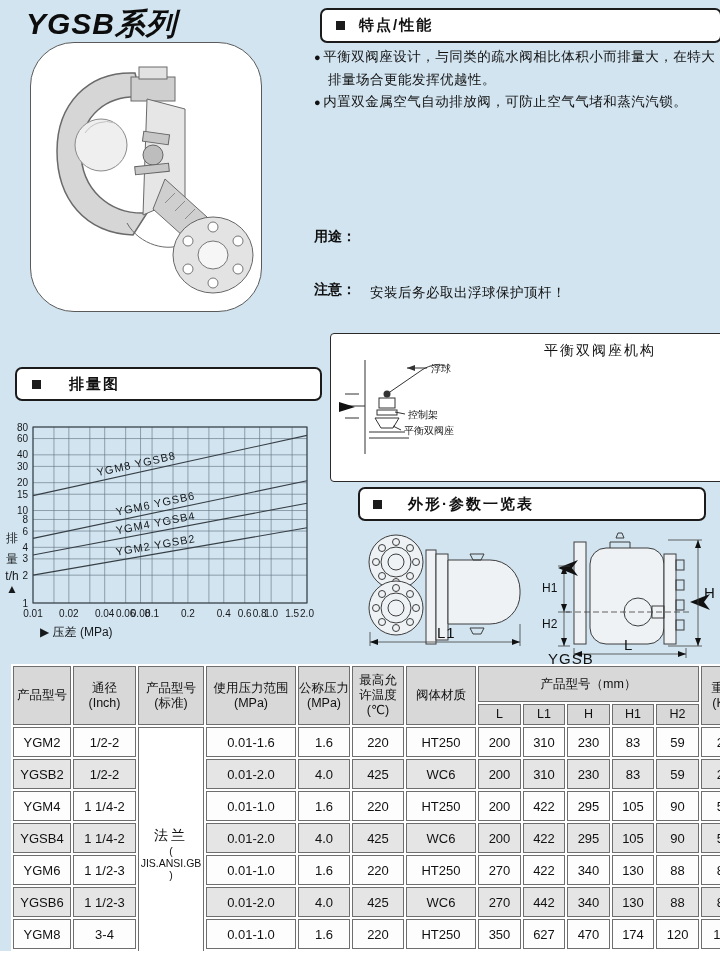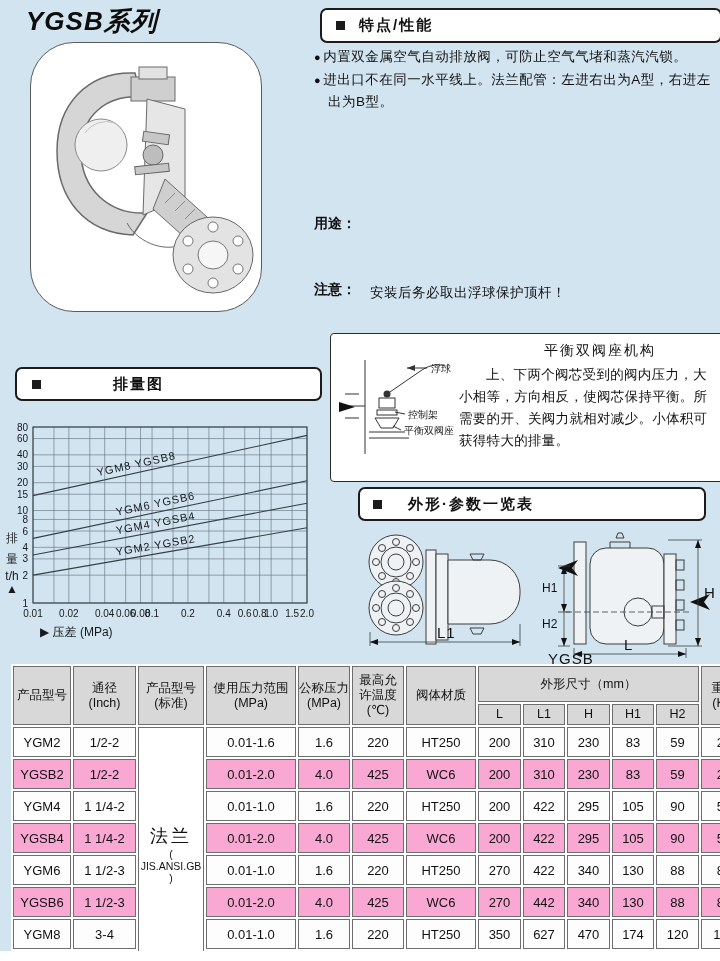--- a/index.html
+++ b/index.html
@@ -4,44 +4,44 @@
 <style>
   html,body{margin:0;padding:0;}
   body{
     width:720px;height:961px;position:relative;overflow:hidden;
     background:#d2e4f0;
     font-family:"Liberation Sans","DejaVu Sans",sans-serif;
     color:#111;
   }
   .abs{position:absolute;}
   
-  .page-title{left:26px;top:4px;font-size:26px;font-weight:bold;font-style:italic;letter-spacing:1px;color:#0d0d0d;}
+  .page-title{left:26px;top:4px;font-size:30px;font-weight:bold;font-style:italic;letter-spacing:1px;color:#0d0d0d;}
   
   .product-box{left:30px;top:42px;width:230px;height:268px;background:#fff;border:1px solid #5a5a5a;border-radius:44px;}
   
   .section-box{background:#fff;border:2px solid #1b1b1b;border-radius:7px;display:flex;align-items:center;}
   .section-box .sq{width:9px;height:9px;background:#1b1b1b;margin:0 14px 0 14px;flex:0 0 auto;}
   .section-box .lbl{font-size:15px;font-weight:bold;letter-spacing:2px;}
   #features-box{left:320px;top:8px;width:398px;height:31px;}
-  #chart-box{left:15px;top:367px;width:303px;height:30px;gap:44px;}
+  #chart-box{left:15px;top:367px;width:303px;height:30px;}
   #chart-box .sq{margin-left:15px;margin-right:28px;}
   #outline-box{left:358px;top:487px;width:344px;height:30px;}
   #outline-box .sq{margin-left:13px;margin-right:26px;}
   
   .features-list{left:314px;top:46px;width:402px;list-style:none;margin:0;padding:0;}
   .features-list li{
     font-size:13.5px;line-height:22.5px;letter-spacing:0.5px;
     padding-left:14px;text-indent:-14px;
   }
   .features-list li .dot{font-size:11px;margin-right:2px;}
   
   .kv-row{left:314px;width:400px;display:flex;}
   .kv-row .kv-label{font-weight:bold;font-size:14px;flex:0 0 46px;}
   .kv-row .kv-text{font-size:13.5px;line-height:23px;letter-spacing:0.5px;flex:1;padding-left:10px;}
-  #usage-row{top:215px;flex-direction:column;}
+  #usage-row{top:228px;flex-direction:column;}
   #notice-row{top:281px;}
   
   .mech-box{left:330px;top:333px;width:386px;height:147px;background:#fff;border:1.5px solid #2a2a2a;border-radius:4px;padding-left:28px;}
   .mech-title{position:absolute;left:160px;top:8px;width:218px;text-align:center;font-size:14px;letter-spacing:2px;}
   .mech-body{position:absolute;left:128px;top:30px;width:250px;font-size:13.5px;line-height:22px;text-indent:2em;letter-spacing:0.3px;}
   .mech-svg{position:absolute;left:4px;top:16px;}
   .mech-svg text{font-size:10px;fill:#222;}
   .mech-svg line,.mech-svg path.ln{stroke:#333;stroke-width:1;fill:none;}
   
   #flow-chart{left:0px;top:403px;}
@@ -69,23 +69,23 @@
     left:11px;top:664px;width:698px;
     border-collapse:separate;border-spacing:2px;
     background:#fff;table-layout:fixed;
   }
   .spec-table th,.spec-table td{
     border:1px solid #6e6e6e;text-align:center;vertical-align:middle;
     font-weight:normal;overflow:hidden;
   }
   .spec-table th{background:#d8d8d8;font-size:12.5px;line-height:15px;white-space:pre-line;padding:2px 0;}
   .spec-table td{background:#fdfdfd;font-size:13px;height:26px;padding:1px 0;}
-  .spec-table tr.shaded td{background:#f9a8d4;}
+  .spec-table tr.shaded td{background:#e5e5e5;}
   .spec-table td.conn-cell{background:#fff;vertical-align:middle;}
-  .conn-l1{font-size:18px;letter-spacing:3px;}
+  .conn-l1{font-size:14px;letter-spacing:3px;}
   .conn-l2{font-size:10.5px;letter-spacing:0;}
   .bottom-strip{left:0;top:951px;width:720px;height:10px;background:#fff;}
 </style>
 </head>
 <body>
 
 <div class="abs page-title">YGSB系列</div>
 
 <div class="abs product-box">
   <svg class="prod-svg" width="218" height="252" viewBox="0 0 218 252">
@@ -110,22 +110,22 @@
     <circle cx="151" cy="218" r="5" fill="#fff" stroke="#777"></circle>
     <circle cx="201" cy="218" r="5" fill="#fff" stroke="#777"></circle>
   </svg>
 </div>
 
 <div class="abs section-box" id="features-box">
   <span class="sq"></span>
   <span class="lbl">特点/性能</span>
 </div>
 <ul class="abs features-list">
+  <li><span class="dot">●</span><span>平衡双阀座设计，与同类的疏水阀相比体积小而排量大，在特大排量场合更能发挥优越性。</span></li>
   <li><span class="dot">●</span><span>内置双金属空气自动排放阀，可防止空气气堵和蒸汽汽锁。</span></li>
-  <li><span class="dot">●</span><span>进出口不在同一水平线上。法兰配管：左进右出为A型，右进左出为B型。</span></li>
 </ul>
 
 <div class="abs kv-row" id="usage-row">
   <span class="kv-label">用途：</span>
 </div>
 <div class="abs kv-row" id="notice-row">
   <span class="kv-label">注意：</span>
   <span class="kv-text">安装后务必取出浮球保护顶杆！</span>
 </div>
 
@@ -202,21 +202,20 @@
     <text class="series-label" text-anchor="middle" transform="translate(156.3,145.9) rotate(-9.8)">YGM2  YGSB2</text>
     <text x="12" y="139" class="axis-title" text-anchor="middle">排</text>
     <text x="12" y="160" class="axis-title" text-anchor="middle">量</text>
     <text x="12" y="177" class="axis-title" text-anchor="middle">t/h</text>
     <text x="12" y="190" class="axis-title" text-anchor="middle">▲</text>
     <text x="40" y="233" class="axis-title">▶ 压差 (MPa)</text>
   </svg>
 
 <div class="abs mech-box">
   <div class="mech-title">平衡双阀座机构</div>
-  <div class="mech-body">上、下两个阀芯受到的阀内压力，大小相等，方向相反，使阀芯保持平衡。所需要的开、关阀力就相对减少。小体积可获得特大的排量。</div>
   <svg class="mech-svg" width="150" height="120" viewBox="0 0 150 120">
     <path class="ln" d="M30 10 V104 M30 56 H10 M10 44 H24 M10 68 H24"></path>
     <path d="M4 52 l16 5 l-16 5 z" fill="#111"></path>
     <path class="ln" d="M52 44 L84 22 C92 16 101 13 110 16"></path>
     <circle cx="52" cy="44" r="3.5" fill="#333"></circle>
     <rect x="44" y="48" width="16" height="10" fill="none" stroke="#333"></rect>
     <rect x="42" y="60" width="20" height="5" fill="none" stroke="#333"></rect>
     <path class="ln" d="M40 68 H64 L58 78 H46 Z M34 82 H70 M34 88 H74"></path>
     <path class="ln" d="M92 18 H72"></path>
     <path d="M72 18 l8 -3 v6 z" fill="#333"></path>
@@ -326,21 +325,21 @@
       <th rowspan="2">产品型号
 (标准)</th>
       <th rowspan="2">使用压力范围
 (MPa)</th>
       <th rowspan="2">公称压力
 (MPa)</th>
       <th rowspan="2">最高允
 许温度
 (℃)</th>
       <th rowspan="2">阀体材质</th>
-      <th colspan="5">外形尺寸（mm）</th>
+      <th colspan="5">产品型号（mm）</th>
       <th rowspan="2">重量
 (Kg)</th>
     </tr>
     <tr style="height:18px">
       <th>L</th>
       <th>L1</th>
       <th>H</th>
       <th>H1</th>
       <th>H2</th>
     </tr>

